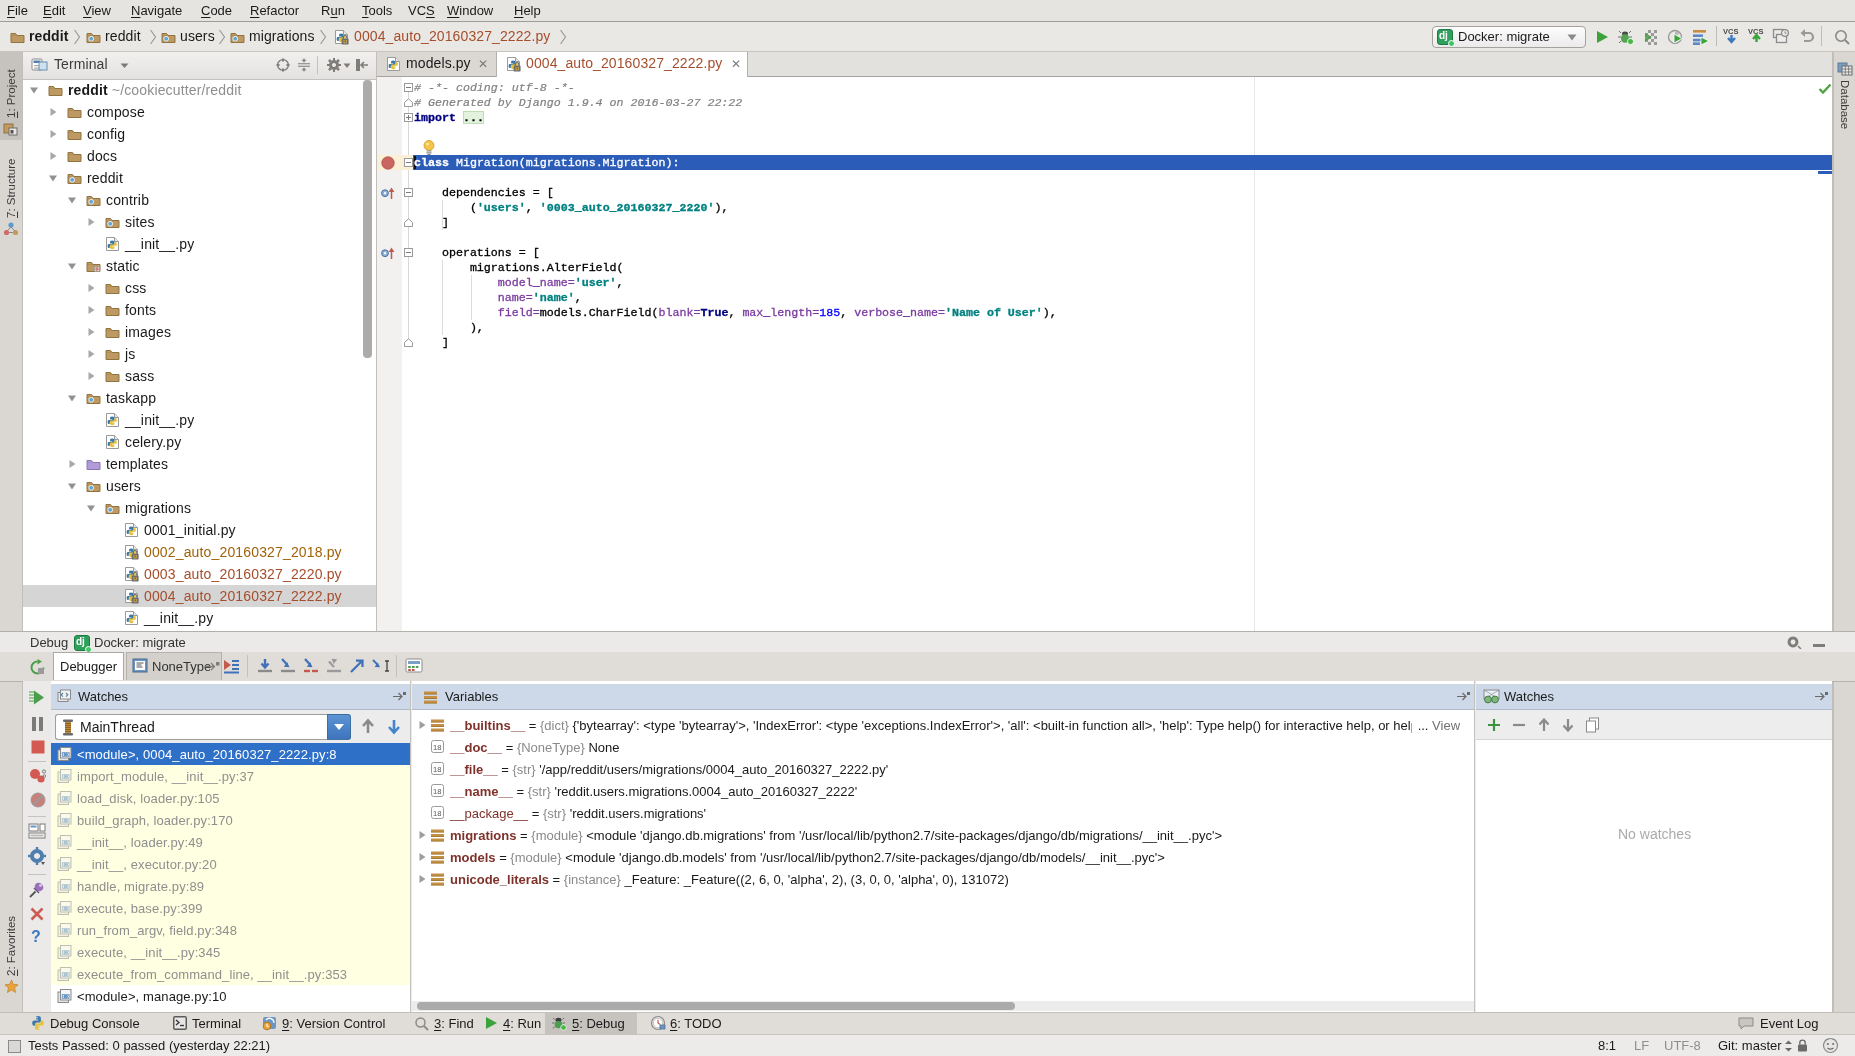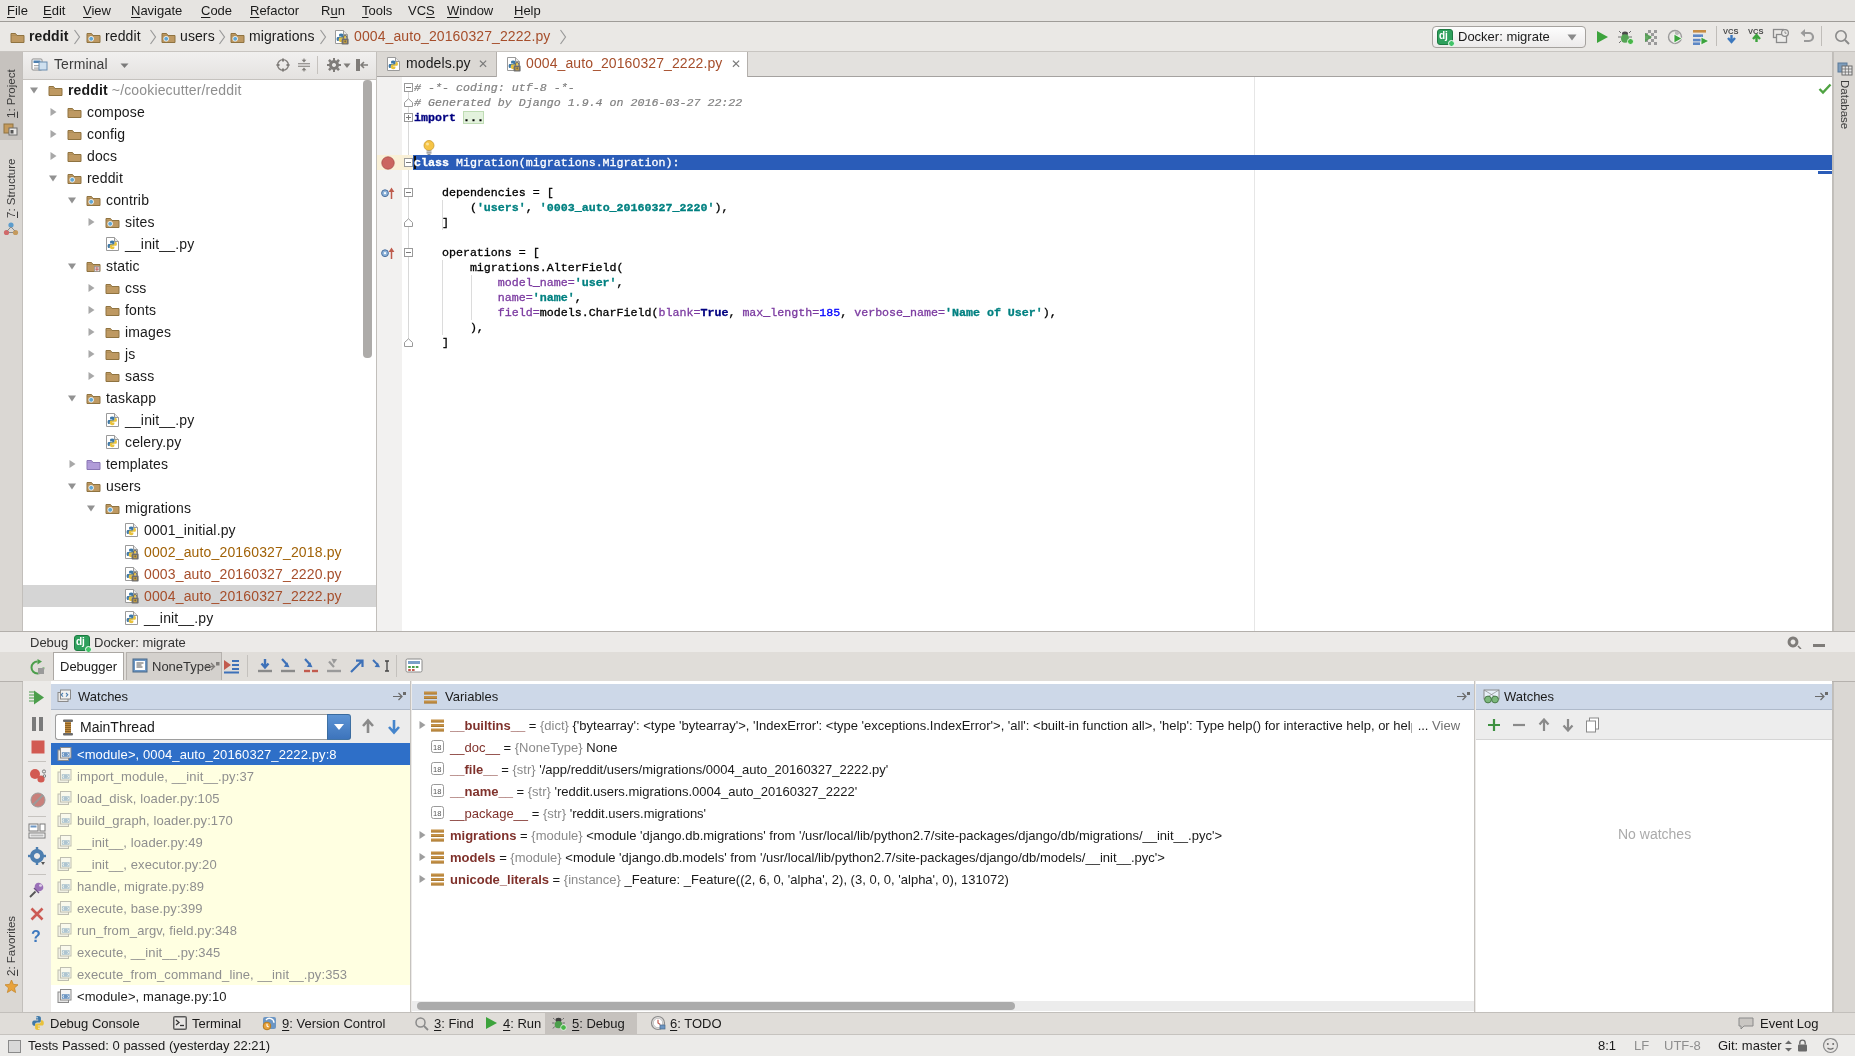--- a/index.html
+++ b/index.html
@@ -865,21 +865,21 @@
       <rect x="1" y="4.6" width="13" height="0.9"></rect>
       <rect x="1" y="9.1" width="13" height="0.9"></rect>
       <rect x="1" y="13.6" width="13" height="0.9"></rect>
     </g>
   </svg>
 <div class="txt" style="left:450px;top:718px;width:962px;overflow:hidden"><span style="color:#7F312B;font-weight:bold">__builtins__</span> = <span style="color:#8a8a8a">{dict}</span> {'bytearray': &lt;type 'bytearray'&gt;, 'IndexError': &lt;type 'exceptions.IndexError'&gt;, 'all': &lt;built-in function all&gt;, 'help': Type help() for interactive help, or help(obj)</div>
 <svg class="abs" style="left:431px;top:740px" width="14" height="14" viewBox="0 0 14 14">
     <rect x="0.5" y="0.5" width="12" height="12" rx="2" fill="#fff" stroke="#9a9a9a"></rect>
     <text x="2" y="9.5" font-family="Liberation Sans" font-size="7.5" fill="#555">18</text>
   </svg>
-<div class="txt" style="left:450px;top:740px"><span style="color:#7F312B;font-weight:normal">__doc__</span> = <span style="color:#8a8a8a">{NoneType}</span> None</div>
+<div class="txt" style="left:450px;top:740px"><span style="color:#7F312B;font-weight:bold">__doc__</span> = <span style="color:#8a8a8a">{NoneType}</span> None</div>
 <svg class="abs" style="left:431px;top:762px" width="14" height="14" viewBox="0 0 14 14">
     <rect x="0.5" y="0.5" width="12" height="12" rx="2" fill="#fff" stroke="#9a9a9a"></rect>
     <text x="2" y="9.5" font-family="Liberation Sans" font-size="7.5" fill="#555">18</text>
   </svg>
 <div class="txt" style="left:450px;top:762px"><span style="color:#7F312B;font-weight:bold">__file__</span> = <span style="color:#8a8a8a">{str}</span> '/app/reddit/users/migrations/0004_auto_20160327_2222.py'</div>
 <svg class="abs" style="left:431px;top:784px" width="14" height="14" viewBox="0 0 14 14">
     <rect x="0.5" y="0.5" width="12" height="12" rx="2" fill="#fff" stroke="#9a9a9a"></rect>
     <text x="2" y="9.5" font-family="Liberation Sans" font-size="7.5" fill="#555">18</text>
   </svg>
 <div class="txt" style="left:450px;top:784px"><span style="color:#7F312B;font-weight:bold">__name__</span> = <span style="color:#8a8a8a">{str}</span> 'reddit.users.migrations.0004_auto_20160327_2222'</div>

